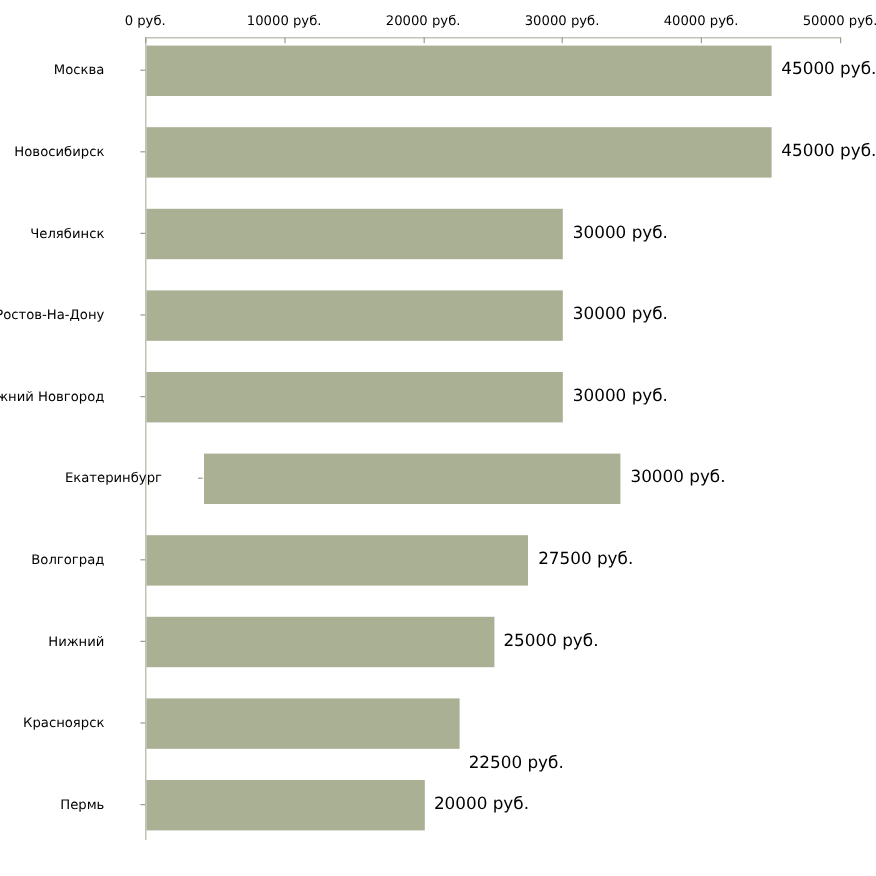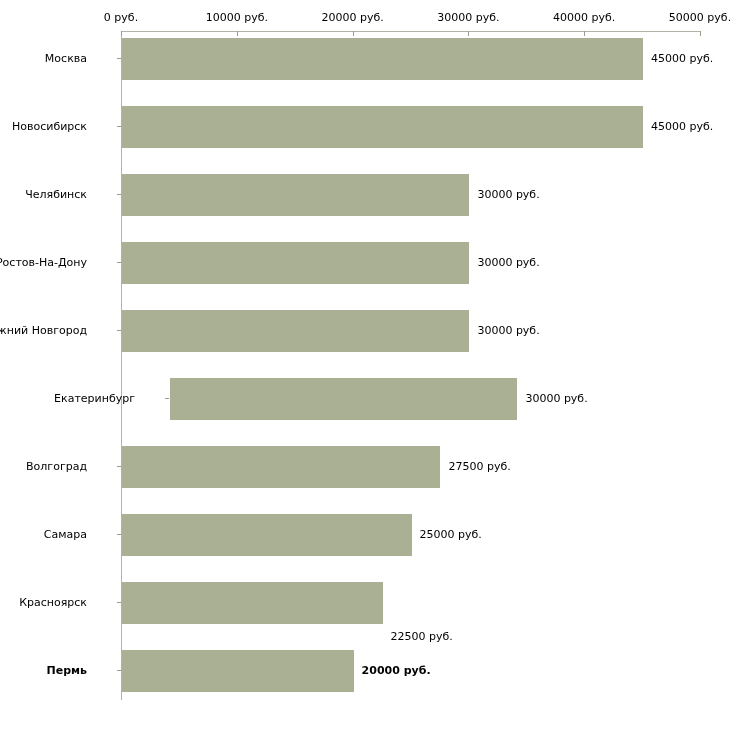--- a/index.html
+++ b/index.html
@@ -87,21 +87,21 @@
   .bar {
     position: absolute;
     left: 122px;
     top: 7px;
     height: 42px;
     background: #aab094;
   }
   .bar-value {
     position: absolute;
     top: 21px;
-    font-size: 11px;
+    font-size: 14px;
     line-height: 13px;
     white-space: nowrap;
     color: #000000;
   }
 </style>
 </head>
 <body>
 
 <div id="chart-root">
 
@@ -159,32 +159,32 @@
         <div class="bar" style="width: 347.4px; background: rgb(170, 176, 148);"></div>
         <div class="bar-value" style="left: 477.4px;">30000 руб.</div>
       </div>
       <div class="bar-row" style="top: 439px;">
         <div class="cat-label">Волгоград</div>
         <div class="cat-tick"></div>
         <div class="bar" style="width: 318.45px; background: rgb(170, 176, 148);"></div>
         <div class="bar-value" style="left: 448.45px;">27500 руб.</div>
       </div>
       <div class="bar-row" style="top: 507px;">
-        <div class="cat-label">Самара</div>
+        <div class="cat-label">Нижний</div>
         <div class="cat-tick"></div>
         <div class="bar" style="width: 289.5px; background: rgb(170, 176, 148);"></div>
         <div class="bar-value" style="left: 419.5px;">25000 руб.</div>
       </div>
       <div class="bar-row" style="top: 575px;">
         <div class="cat-label">Красноярск</div>
         <div class="cat-tick"></div>
         <div class="bar" style="width: 260.55px; background: rgb(170, 176, 148);"></div>
         <div class="bar-value" style="left: 390.55px; margin-top: 34px;">22500 руб.</div>
       </div>
-      <div class="bar-row" style="top: 643px; font-weight: bold;">
+      <div class="bar-row" style="top: 643px;">
         <div class="cat-label">Пермь</div>
         <div class="cat-tick"></div>
         <div class="bar" style="width: 231.6px; background: rgb(170, 176, 148);"></div>
         <div class="bar-value" style="left: 361.6px;">20000 руб.</div>
       </div>
     </div>
 
 </div>
 
 </body></html>

